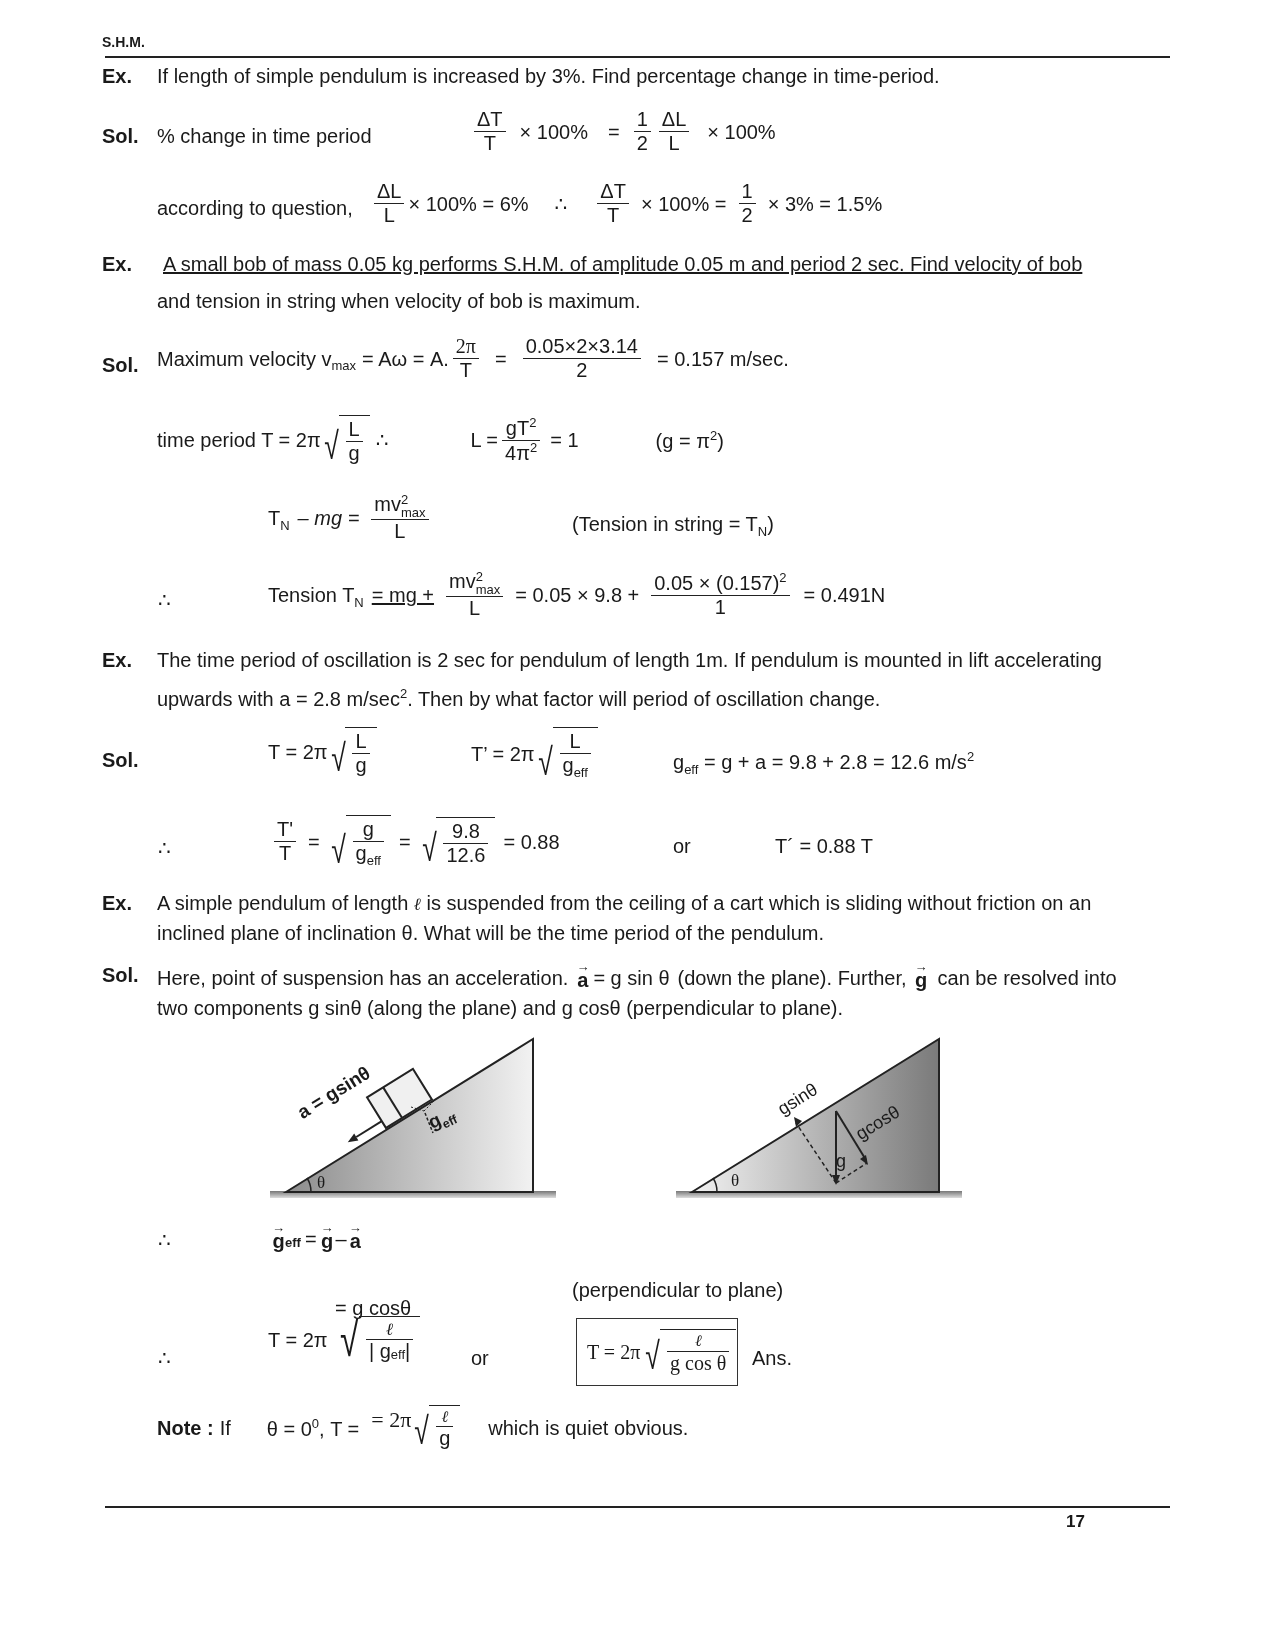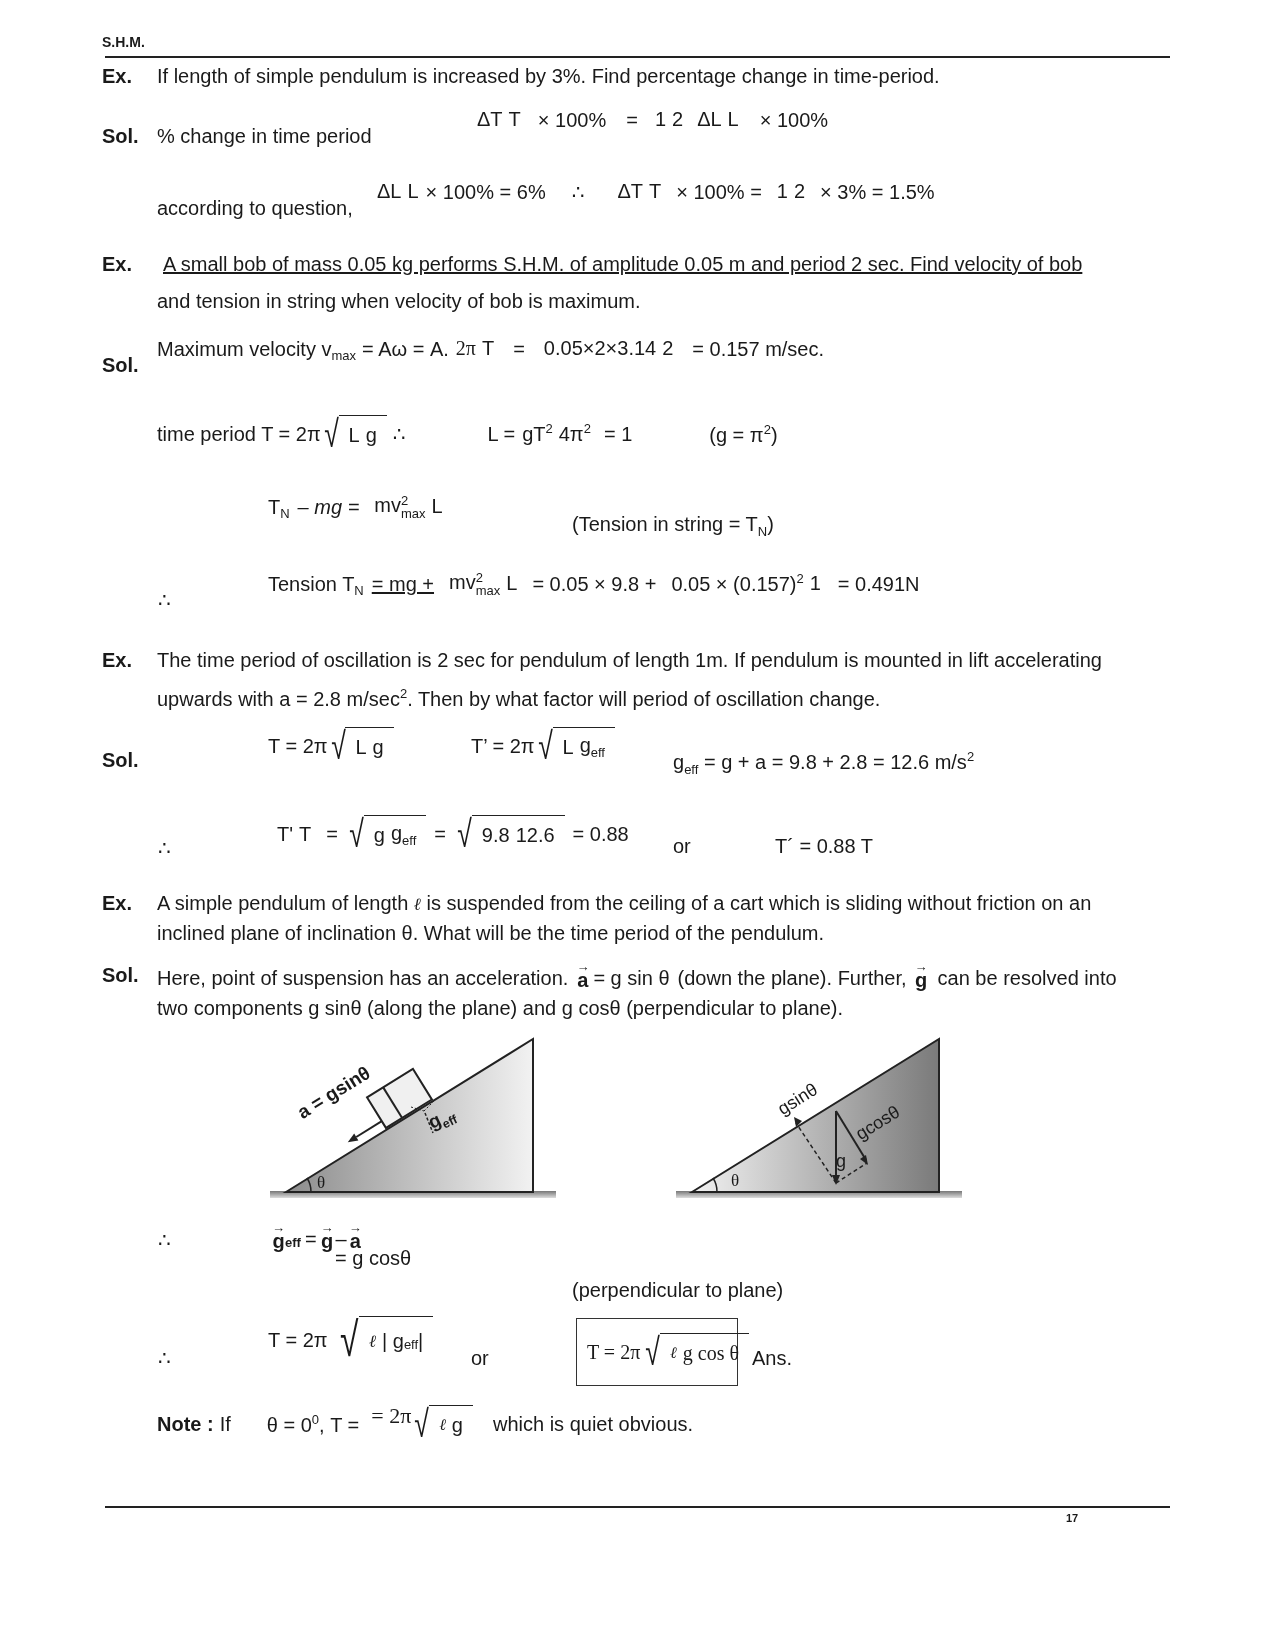--- a/index.html
+++ b/index.html
@@ -2,21 +2,21 @@
 <html><head>
 <meta charset="utf-8">
 <style>
   html, body { margin: 0; padding: 0; background: #ffffff; }
   body { width: 1275px; height: 1650px; position: relative; overflow: hidden;
          font-family: "Liberation Sans", sans-serif; color: #1a1a1a; font-size: 20px; }
   .abs { position: absolute; white-space: nowrap; line-height: 1; }
   .b { font-weight: bold; }
   .hdr { font-size: 14px; font-weight: bold; }
   .rule { position: absolute; left: 105px; width: 1065px; border-top: 2px solid #222; }
-  .frac { display: inline-flex; flex-direction: row; align-items: center; vertical-align: middle; margin: 0 4px; }
+  .frac { display: inline-flex; flex-direction: column; align-items: center; vertical-align: middle; margin: 0 4px; }
   .frac .n, .frac .d { padding: 0 3px; line-height: 1.15; }
   .frac .bar { align-self: stretch; border-top: 1.3px solid #222; }
   .sqrt { display: inline-flex; align-items: stretch; vertical-align: middle; }
   .sqrt .rad { font-size: 1.9em; line-height: 1; transform: scaleX(0.7); margin-right: -3px; display: flex; align-items: flex-end; }
   .sqrt .body { border-top: 1.3px solid #222; padding: 2px 3px 0 3px; display: inline-flex; align-items: center; }
   sub, sup { font-size: 0.65em; }
   .vec { display: inline-flex; flex-direction: column; align-items: center; line-height: 0.8; vertical-align: baseline; font-weight: bold; }
   .vec .arr { font-size: 0.65em; font-weight: normal; }
   .boxed { border: 1.5px solid #333; padding: 4px 10px; display: inline-flex; align-items: center; }
   .it { font-style: italic; font-family: "DejaVu Serif", serif; }
@@ -321,21 +321,21 @@
   <span class="vec">
       <span class="arr">→</span>
       <span>g</span>
     </span>
   <span style="margin:0 2px;">–</span>
   <span class="vec">
       <span class="arr">→</span>
       <span>a</span>
     </span>
 </div>
-<div class="abs" style="left:335px; top:1248px;">= g  cosθ</div>
+<div class="abs" style="left:335px; top:1298px;">= g  cosθ</div>
 <div class="abs" style="left:572px; top:1280px;">(perpendicular to plane)</div>
 
 <div class="abs" style="left:158px; top:1348px;">∴</div>
 <div class="abs" style="left:268px; top:1316px; display:flex; align-items:center;">
   <span style="margin-right:8px;">T = 2π</span>
   <span class="sqrt">
       <span class="rad" style="font-size:2.4em;">√</span>
       <span class="body">
         <span class="frac">
           <span class="n it" style="font-size:17px;">ℓ</span>
@@ -375,17 +375,17 @@
   <span class="sqrt">
       <span class="rad">√</span>
       <span class="body">
         <span class="frac">
           <span class="n it" style="font-size:16px;">ℓ</span>
           <span class="bar"></span>
           <span class="d">g</span>
         </span>
       </span>
     </span>
-  <span style="margin-left:20px;">which is quiet obvious.</span>
+  <span style="margin-left:28px;">which is quiet obvious.</span>
 </div>
 
 <div class="rule" style="top:1506px;"></div>
-<div class="abs b" style="left:1066px; top:1513px; font-size:11px;">17</div>
+<div class="abs b" style="left:1066px; top:1513px; font-size:17px;">17</div>
 
 </body></html>

